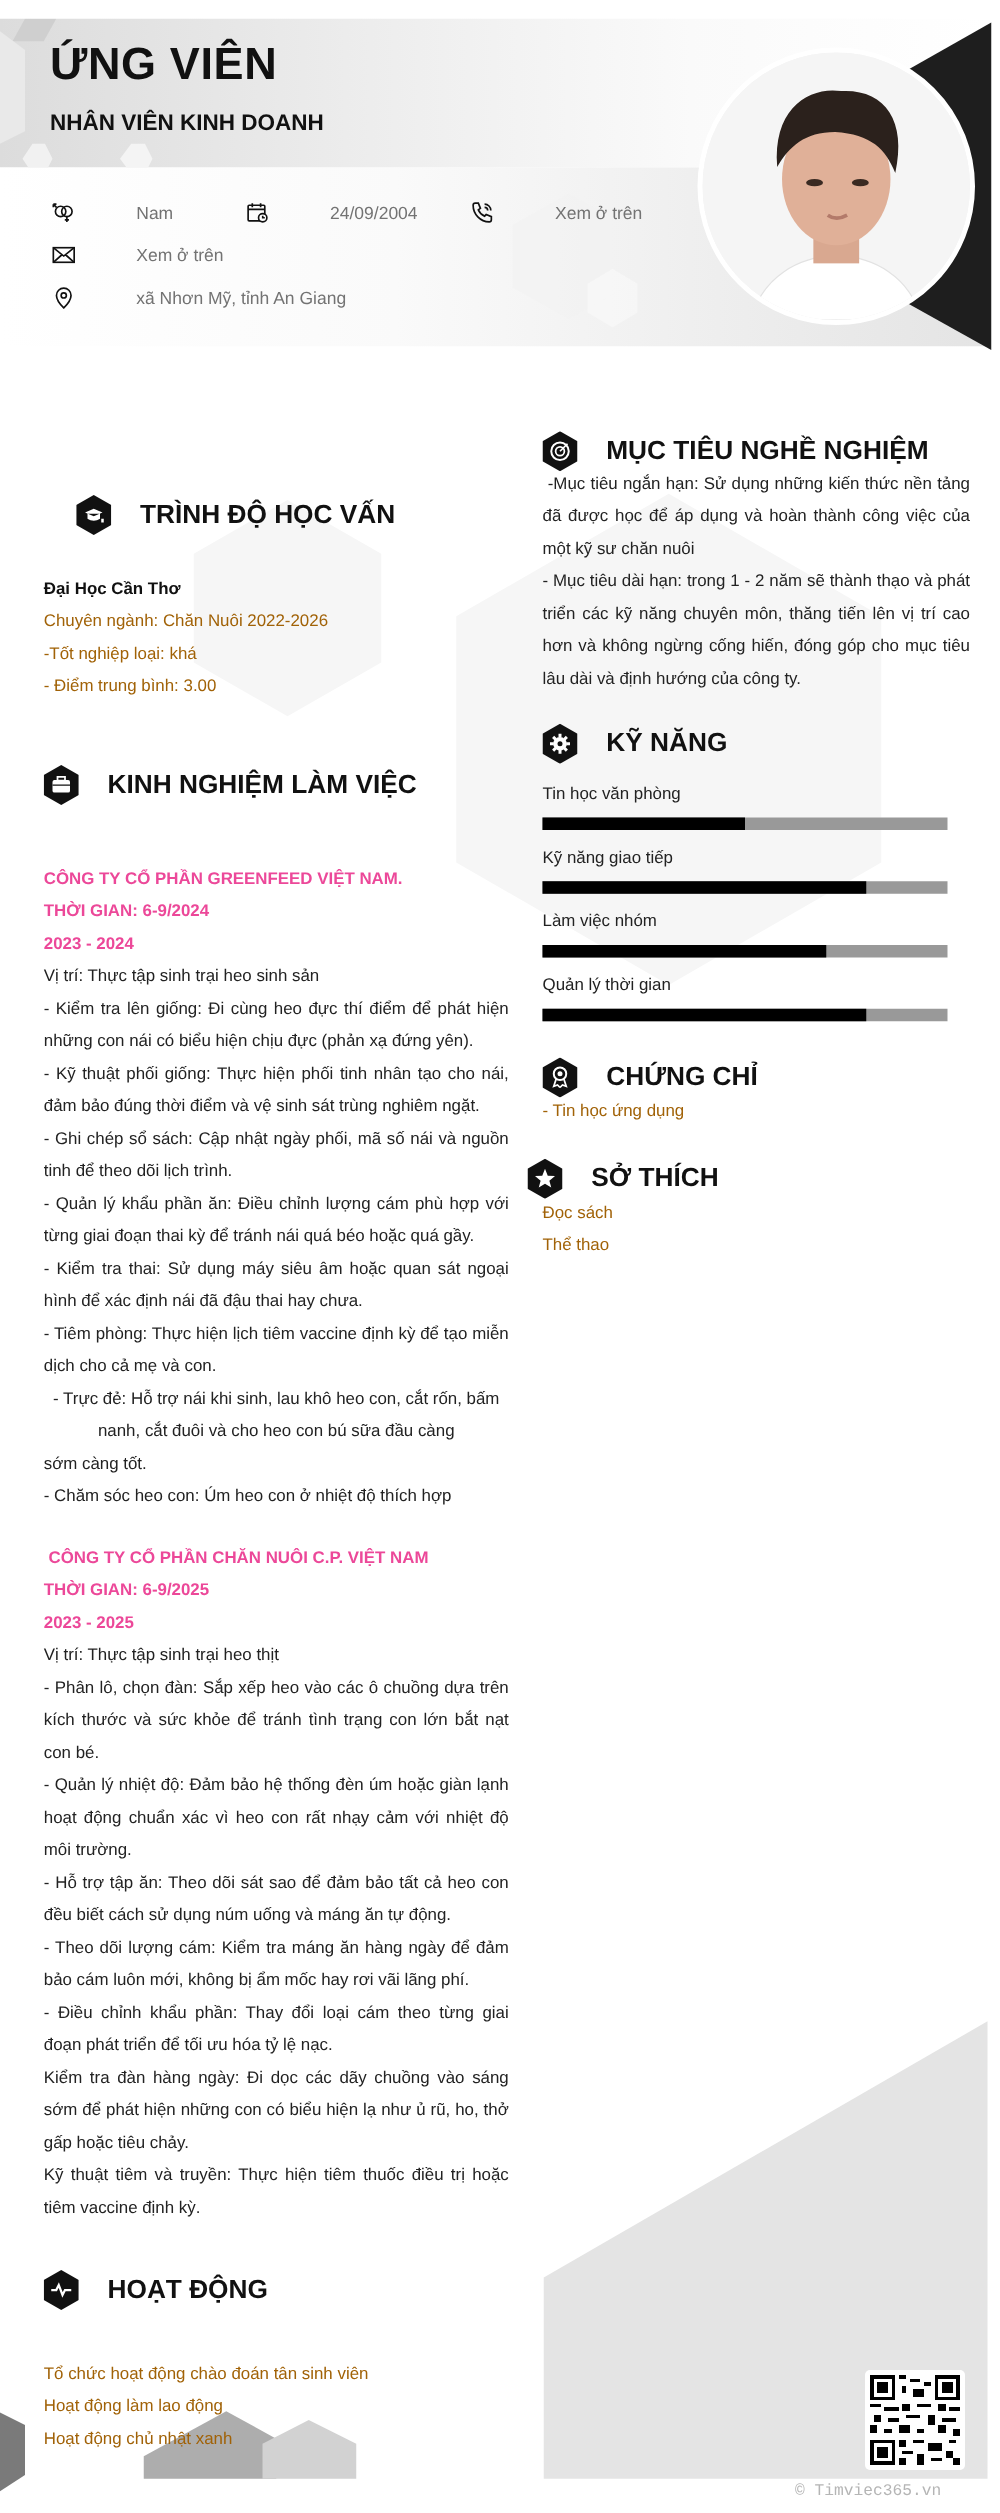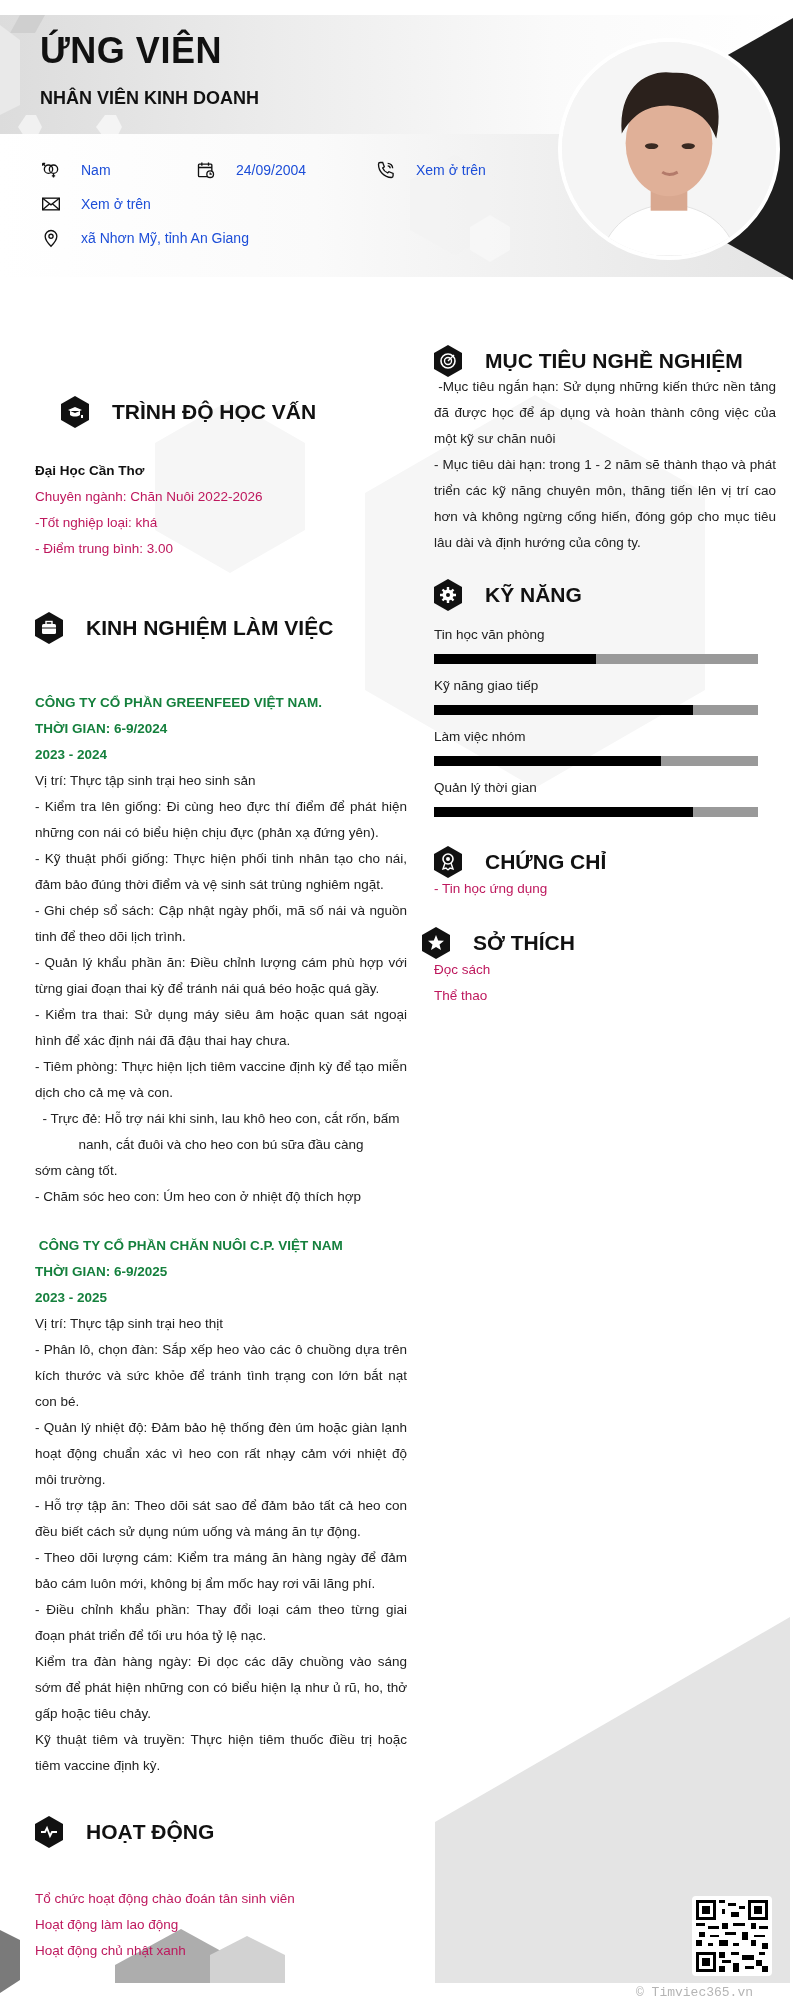--- a/index.html
+++ b/index.html
@@ -12,42 +12,42 @@
   .hdr-band1 { position: absolute; left: 0; top: 15px; width: 790px; height: 119px;
     background: linear-gradient(90deg, #dcdcdc 0%, #ececec 35%, #fafafa 70%, #ffffff 100%); }
   .hdr-band2 { position: absolute; left: 0; top: 134px; width: 790px; height: 143px;
     background: linear-gradient(90deg, #ffffff 0%, #fafafa 40%, #e4e4e4 100%); }
   .hdr-deco { position: absolute; left: 0; top: 15px; width: 140px; height: 119px; overflow: hidden; }
   .black-wedge { position: absolute; left: 0; top: 0; width: 800px; height: 300px; pointer-events: none; }
 
   .name-title { position: absolute; left: 40px; top: 30px; font-size: 36px; font-weight: 700; color: #111; letter-spacing: 0.5px; }
   .job-title { position: absolute; left: 40px; top: 88px; font-size: 18px; font-weight: 700; color: #111; }
 
-  .info-item { position: absolute; display: flex; align-items: center; font-size: 14px; color: #1d4ed8; }
+  .info-item { position: absolute; display: flex; align-items: center; font-size: 14px; color: #737373; gap: 28px; }
   .info-item .ic { width: 22px; height: 20px; display: inline-flex; align-items: center; justify-content: center; margin-right: 19px; }
   .info-item svg { width: 20px; height: 20px; }
 
   .avatar { position: absolute; left: 558px; top: 38px; width: 222px; height: 222px; border-radius: 50%;
     background: #f4f4f4; border: 4px solid #ffffff; overflow: hidden; }
   .avatar svg { width: 100%; height: 100%; display: block; }
 
   
   .bg-deco { position: absolute; left: 0; top: 0; width: 800px; height: 2010px; pointer-events: none; }
 
   
   .sec-h { position: absolute; display: flex; align-items: center; }
   .sec-h .hex { width: 28px; height: 32px; margin-right: 23px; display: inline-flex; }
   .sec-h .hex svg { width: 28px; height: 32px; }
   .sec-h .t { font-size: 21px; font-weight: 700; color: #111; }
 
-  .txt { position: absolute; font-size: 13.5px; line-height: 26px; color: #be185d; }
+  .txt { position: absolute; font-size: 13.5px; line-height: 26px; color: #a16207; }
   .txt.bold { font-weight: 700; color: #111; }
   .block { position: absolute; font-size: 13.5px; line-height: 26px; color: #222; text-align: justify; }
   .block p { margin: 0; }
-  .block .b { font-weight: 700; color: #15803d; }
+  .block .b { font-weight: 700; color: #ec4899; }
 
   .skill-label { position: absolute; left: 434px; font-size: 13.5px; color: #222; }
   .skill-bar { position: absolute; left: 434px; width: 324px; height: 10px; background: #999999; }
   .skill-bar .fill { height: 100%; background: #000000; }
 
   .qr { position: absolute; left: 692px; top: 1896px; width: 80px; height: 80px; background: #fff; border-radius: 4px; padding: 4px; }
   .qr svg { width: 72px; height: 72px; display: block; }
   .footer { position: absolute; left: 636px; top: 1985px; font-family: "Liberation Mono", "DejaVu Sans Mono", monospace; font-size: 13px; color: #b5b5b5; }
 </style>
 </head>

